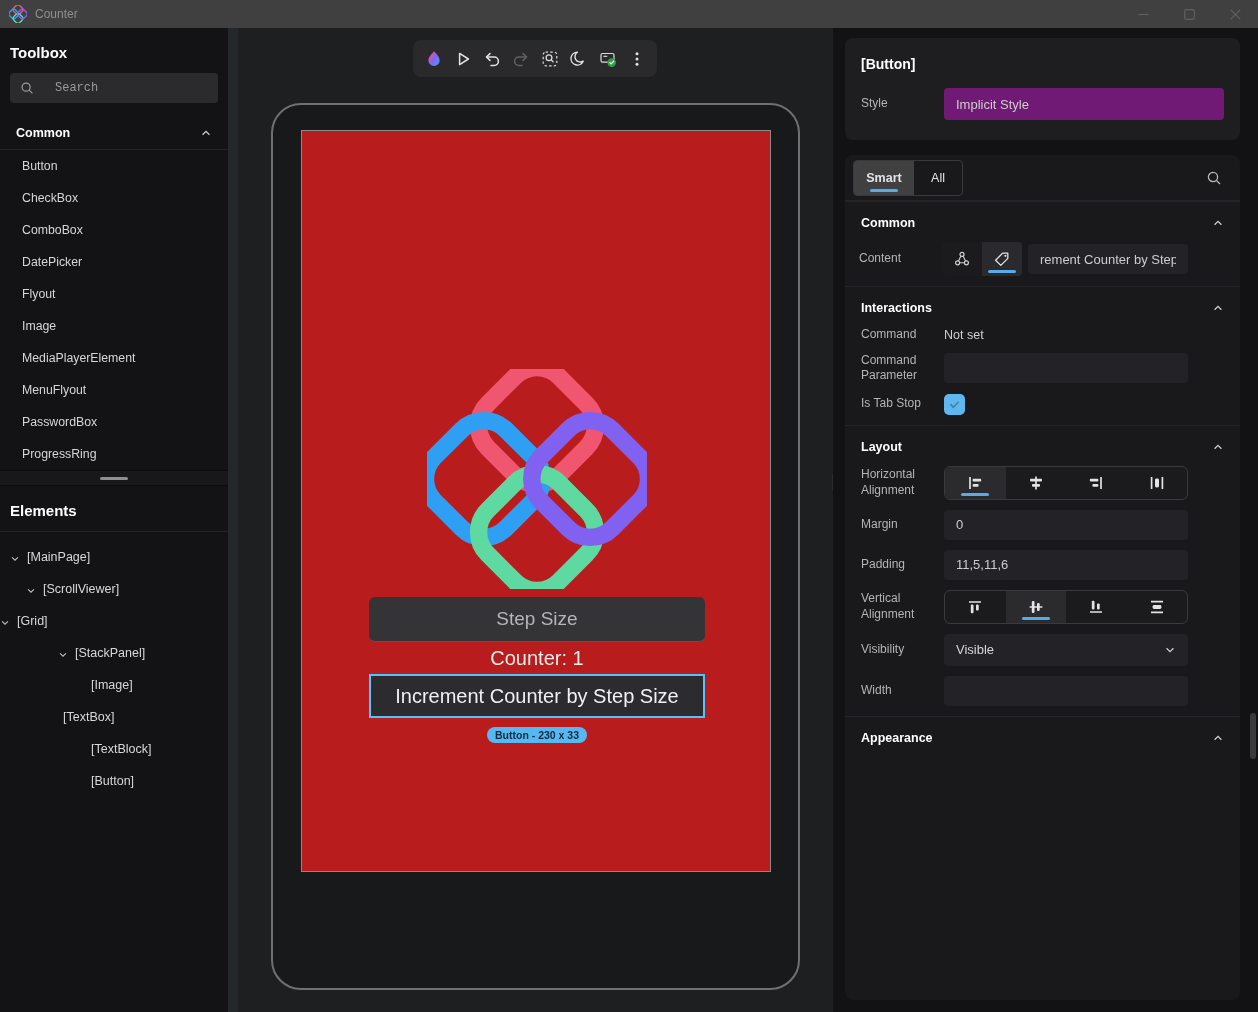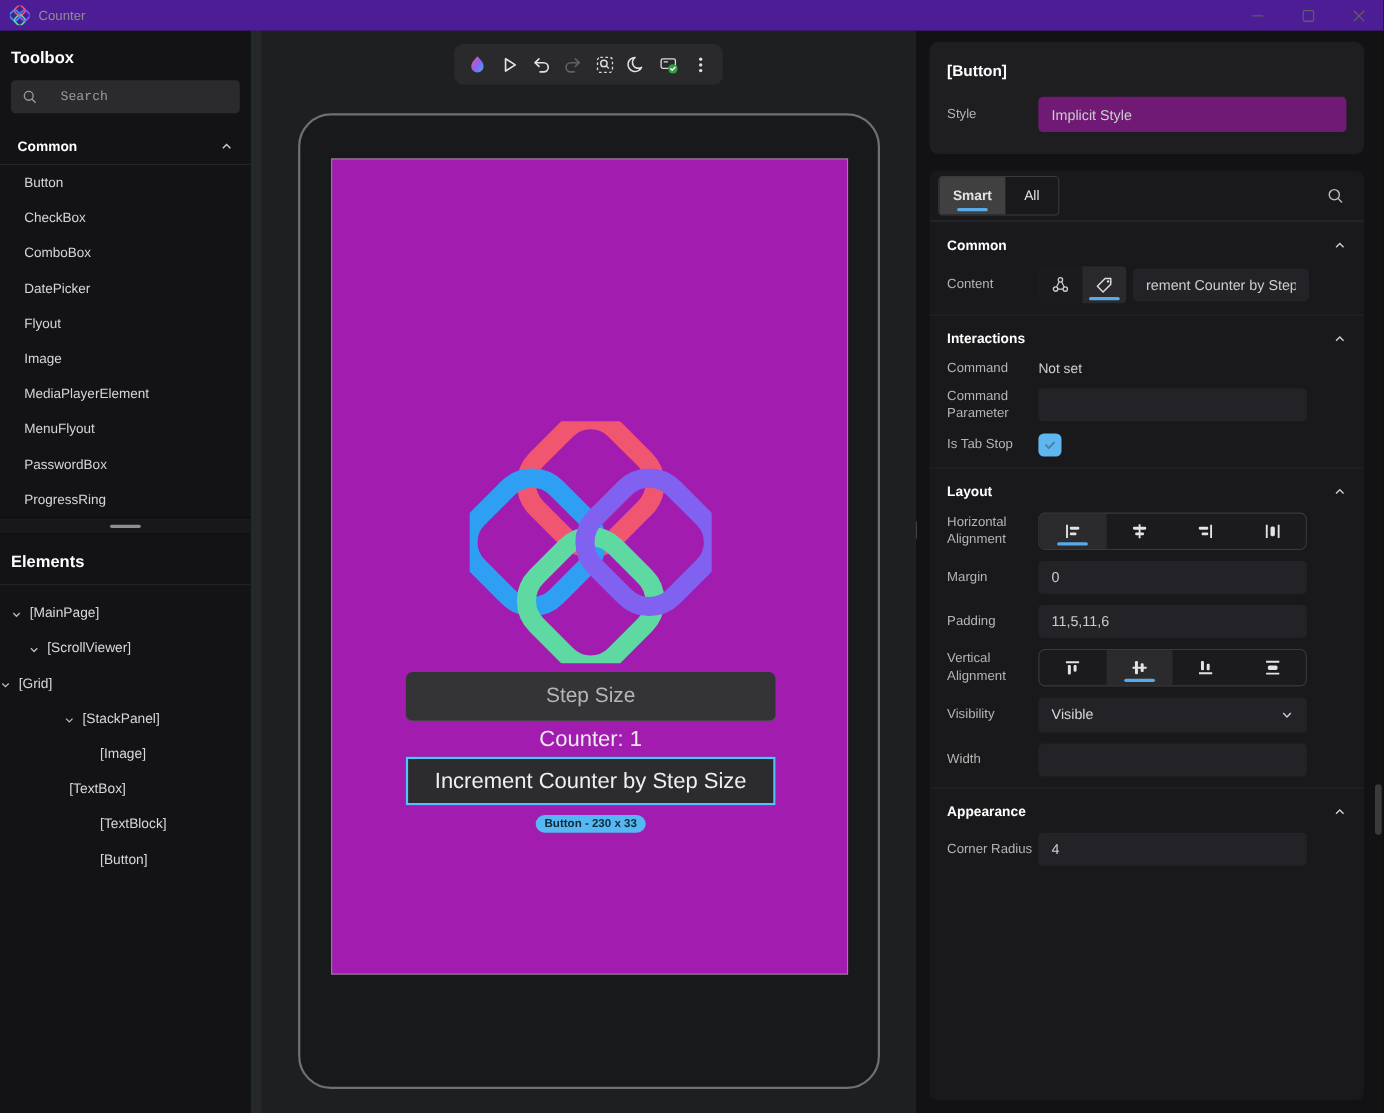--- a/index.html
+++ b/index.html
@@ -1,21 +1,21 @@
 <!DOCTYPE html>
 <html><head>
 <meta charset="utf-8">
 <style>
   * { margin:0; padding:0; box-sizing:border-box; }
   html,body { background:#000; }
   body { font-family:"Liberation Sans", sans-serif; }
   .app { position:relative; width:1258px; height:1012px; overflow:hidden; background:#121214; }
 
   
-  .titlebar { position:absolute; top:0; left:0; width:1258px; height:28px; background:#4c1d95; display:flex; align-items:center; }
+  .titlebar { position:absolute; top:0; left:0; width:1258px; height:28px; background:#404040; display:flex; align-items:center; }
   .titlebar .tb-logo { margin:0 8px 0 9px; display:flex; }
   .titlebar .tb-title { font-size:12px; color:#8f8f8f; }
   .win-controls { margin-left:auto; display:flex; height:100%; }
   .win-btn { width:46px; height:100%; display:flex; align-items:center; justify-content:center; background:transparent; border:0; color:#5f5f5f; }
 
   
   .main { position:absolute; top:28px; left:0; right:0; bottom:0; display:flex; }
 
   
   .sidebar { width:228px; flex:none; background:#131315; color:#d8d8d8; display:flex; flex-direction:column; overflow:hidden; }
@@ -31,36 +31,36 @@
   .splitter .handle { width:28px; height:3px; border-radius:2px; background:#8f8f8f; }
   .elements-hairline { border-bottom:1px solid #242428; }
   .tree-row { height:32px; display:flex; align-items:flex-end; font-size:12.5px; color:#d8d8d8; }
   .tree-caret { width:17px; flex:none; display:flex; align-items:center; }
 
   
   .canvas { flex:1; position:relative; background:#1e1f21; overflow:hidden; }
   .canvas-toolbar { position:absolute; left:175px; top:12px; width:244px; height:37px; background:#2a2a2d; border-radius:8px; display:flex; align-items:center; justify-content:space-around; padding:0 6px; }
   .ct-btn { width:26px; height:26px; display:flex; align-items:center; justify-content:center; background:transparent; border:0; }
   .device { position:absolute; left:33px; top:75px; width:529px; height:887px; background:#17191b; border:2px solid #707070; border-radius:30px; }
-  .screen { position:absolute; left:28px; top:39px; width:470px; height:742px; background:#a21caf; border:1px solid #8a8a8a; }
+  .screen { position:absolute; left:28px; top:25px; width:470px; height:742px; background:#b91c1c; border:1px solid #8a8a8a; }
   .logo-big { position:absolute; left:125px; top:238px; }
   .tb-stepsize { position:absolute; left:67px; top:466px; width:336px; height:45px; background:#343437; border-radius:6px; border-bottom:1px solid #55555a; display:flex; align-items:center; justify-content:center; font-size:19px; color:#b5b5b5; }
   .counter-text { position:absolute; left:0; top:516px; width:470px; text-align:center; font-size:20px; color:#ececec; }
   .btn-selected { position:absolute; left:67px; top:543px; width:336px; height:44px; background:#2c2c2f; border:2px solid #4fc4ff; display:flex; align-items:center; justify-content:center; font-size:20px; color:#f0f0f0; }
   .sel-badge { position:absolute; left:0; top:596px; width:470px; display:flex; justify-content:center; }
   .sel-badge span { background:#56b8f2; color:#10293c; font-size:10.5px; font-weight:bold; padding:2px 8px; border-radius:8px; }
   .cursor { position:absolute; left:592px; top:445px; z-index:5; pointer-events:none; }
 
   
   .props { width:425px; flex:none; position:relative; background:#121214; }
   .card { position:absolute; left:12px; width:395px; border-radius:8px; }
   .card1 { top:10px; height:102px; background:#1e1e21; padding:18px 16px 0 16px; }
   .card1 .hdr { font-size:14px; font-weight:bold; color:#fff; margin-bottom:16px; }
   .card2 { top:127px; height:845px; background:#19191b; overflow:hidden; }
-  .prow { display:flex; align-items:center; padding:0 52px 10px 16px; }
+  .prow { display:flex; align-items:center; padding:0 52px 10px 16px;justify-content:flex-end; }
   .plabel { width:83px; flex:none; font-size:12px; color:#b4b4b4; line-height:1.3; }
   .pcontrol { flex:1; display:flex; align-items:center; }
   .txt-input { width:100%; height:30px; background:#232327; border:0; border-radius:4px; color:#cdcdcd; font-size:13px; padding:0 12px; outline:none; font-family:inherit; }
   .card1 .txt-input { background:#701a75; height:32px; }
   .tabs-row { height:46px; display:flex; align-items:center; padding:0 18px 0 8px; border-bottom:1px solid #242428; }
   .tab-group { display:inline-flex; border:1px solid #3a3a3d; border-radius:4px; overflow:hidden; height:36px; }
   .tab { position:relative; width:60px; display:flex; align-items:center; justify-content:center; font-size:12.5px; color:#e3e3e3; background:transparent; border:0; font-family:inherit; }
   .tab.all { width:48px; }
   .tab.active { background:#404040; font-weight:bold; }
   .underline { position:absolute; bottom:3px; left:50%; transform:translateX(-50%); width:28px; height:3px; border-radius:2px; background:#58abe8; }
@@ -489,26 +489,20 @@
           </div>
         </div>
 
         <div class="section">
           <div class="section-hdr">
             <span>Appearance</span>
             <svg width="12" height="12" viewBox="0 0 14 14">
                 <path d="M3 9 L7 5 L11 9" fill="none" stroke="#cfcfcf" stroke-width="1.5"></path>
               </svg>
           </div>
-          <div class="prow">
-            <span class="plabel">Corner Radius</span>
-            <span class="pcontrol">
-                <input class="txt-input" value="4" style="">
-              </span>
-          </div>
         </div>
 
       </div>
 
       <div class="scroll-thumb"></div>
     </aside>
 
   </div>
 </div>
 

